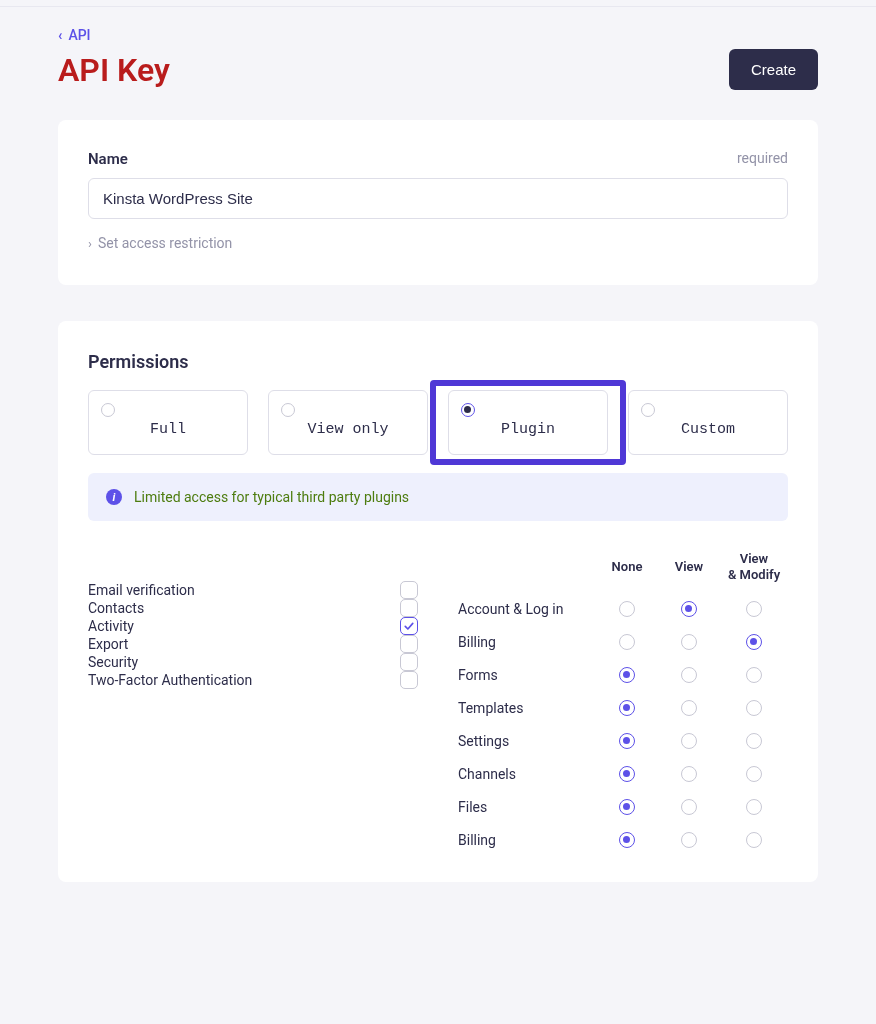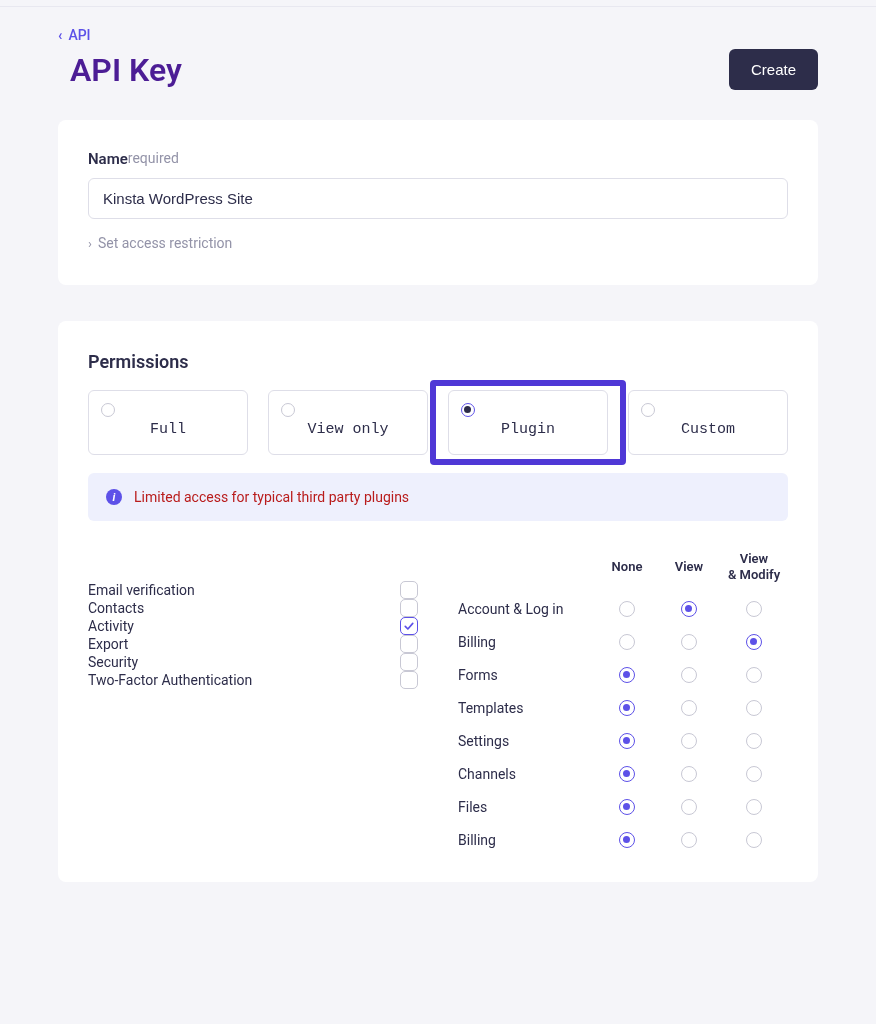--- a/index.html
+++ b/index.html
@@ -35,41 +35,41 @@
     }
     .header-row {
       display: flex;
       justify-content: space-between;
       align-items: center;
       margin-bottom: 30px;
     }
     .page-title {
       font-size: 32px;
       font-weight: 600;
-      color: #4c1d95;
-      margin-left: 12px;
+      color: #b91c1c;
     }
     .btn-create {
       background: #2d2d4a;
       color: #fff;
       border: none;
       padding: 12px 22px;
       border-radius: 6px;
       font-size: 15px;
       font-weight: 500;
       cursor: pointer;
     }
     .card {
       background: #fff;
       border-radius: 8px;
       padding: 30px 30px 34px 30px;
       margin-bottom: 36px;
     }
     .field-label-row {
       display: flex;
+      justify-content: space-between;
       margin-bottom: 10px;
     }
     .field-label {
       font-size: 15px;
       font-weight: 600;
       color: #2d2d4a;
     }
     .field-required {
       font-size: 14px;
       color: #9393a8;
@@ -171,21 +171,21 @@
       color: #fff;
       display: flex;
       align-items: center;
       justify-content: center;
       font-size: 11px;
       font-weight: bold;
       font-style: italic;
       flex-shrink: 0;
     }
     .info-text {
-      color: #b91c1c;
+      color: #4d7c0f;
       font-size: 14px;
     }
     .perm-grid {
       display: grid;
       grid-template-columns: 1fr 1fr;
       gap: 40px;
       align-items: start;
     }
     .left-table {
       display: grid;

